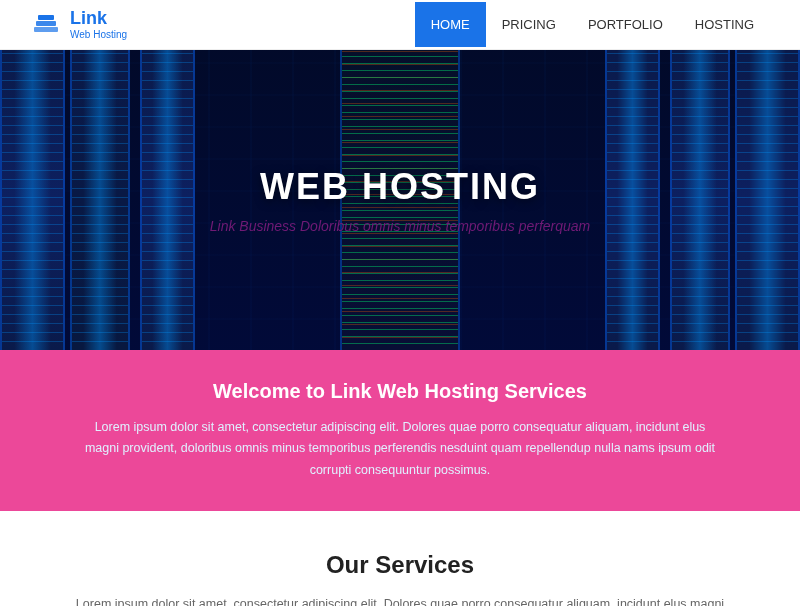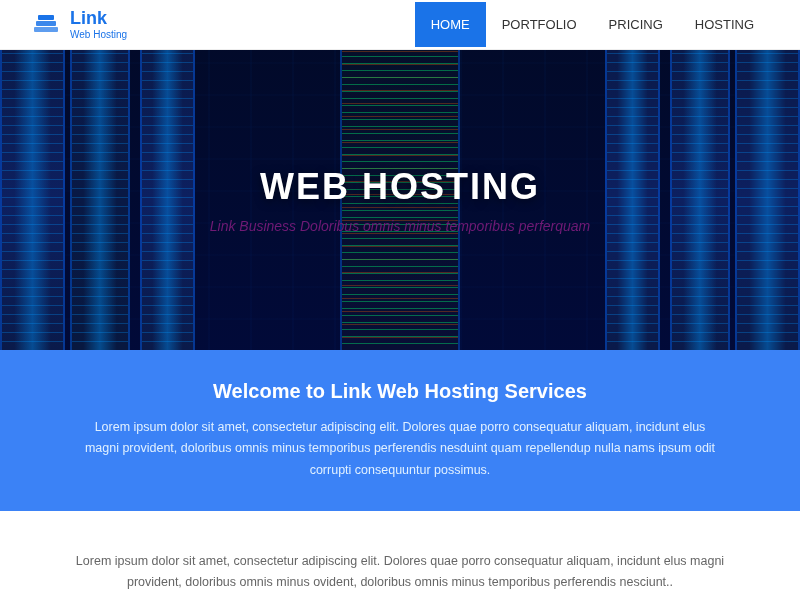--- a/index.html
+++ b/index.html
@@ -118,21 +118,21 @@
       text-shadow: 0 2px 10px rgba(0,0,0,0.5);
     }
     .hero-subtitle {
       font-size: 14px;
       color: #701a75;
       font-style: italic;
     }
 
     
     .blue-banner {
-      background: #3b82f6;
+      background: #ec4899;
       padding: 30px 80px;
       text-align: center;
     }
     .blue-banner h2 {
       color: #fff;
       font-size: 20px;
       font-weight: 700;
       margin-bottom: 14px;
     }
     .blue-banner p {
@@ -174,22 +174,22 @@
       <rect x="6" y="12" width="20" height="5" rx="1" fill="#1a73e8" opacity="0.85"></rect>
       <rect x="8" y="6" width="16" height="5" rx="1" fill="#1a73e8"></rect>
     </svg>
     <div class="logo-text">
       <span class="link">Link</span>
       <span class="sub">Web Hosting</span>
     </div>
   </div>
   <nav>
     <a href="#" class="active">HOME</a>
+    <a href="#">PRICING</a>
     <a href="#">PORTFOLIO</a>
-    <a href="#">PRICING</a>
     <a href="#">HOSTING</a>
   </nav>
 </header>
 
 <section class="hero">
   <div class="hero-bg">
     <div class="rack rack-1">
         <div class="rack-glow"></div>
       </div>
     <div class="rack rack-2">
@@ -214,15 +214,16 @@
     <p class="hero-subtitle">Link Business Doloribus omnis minus temporibus perferquam</p>
   </div>
 </section>
 
 <section class="blue-banner">
   <h2>Welcome to Link Web Hosting Services</h2>
   <p>Lorem ipsum dolor sit amet, consectetur adipiscing elit. Dolores quae porro consequatur aliquam, incidunt elus magni provident, doloribus omnis minus temporibus perferendis nesduint quam repellendup nulla nams ipsum odit corrupti consequuntur possimus.</p>
 </section>
 
 <section class="services-section">
+  <h2>Our Services</h2>
   <p class="desc">Lorem ipsum dolor sit amet, consectetur adipiscing elit. Dolores quae porro consequatur aliquam, incidunt elus magni provident, doloribus omnis minus ovident, doloribus omnis minus temporibus perferendis nesciunt..</p>
 
 </section>
 
 </body></html>

